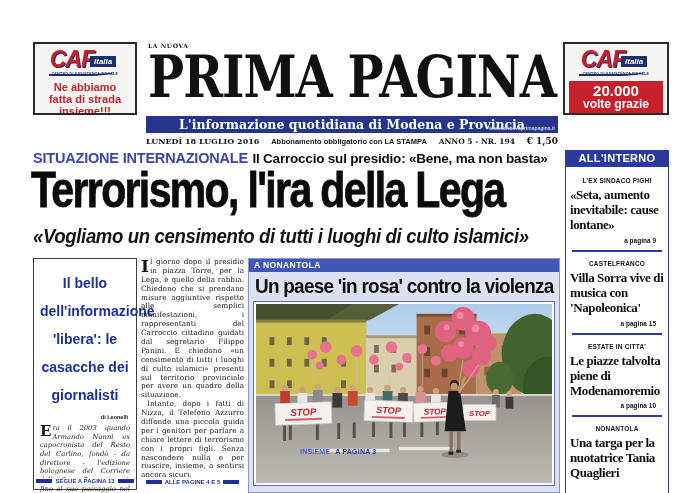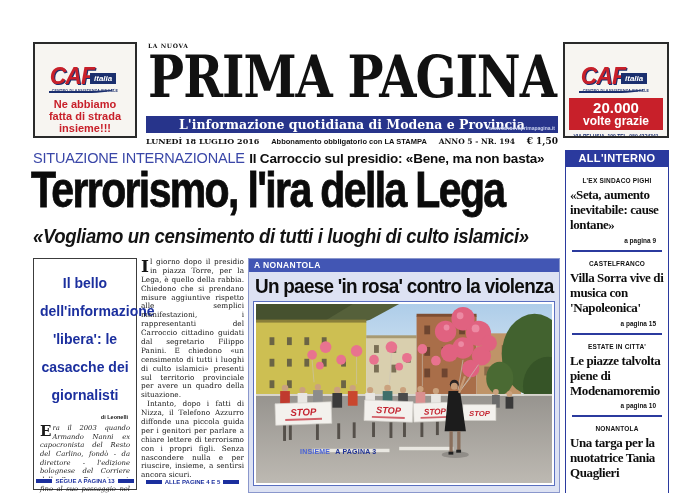--- a/index.html
+++ b/index.html
@@ -1,21 +1,21 @@
 <!DOCTYPE html>
 <html><head>
 <meta charset="utf-8">
 <style>
   html,body{margin:0;padding:0;}
   body{width:700px;height:493px;overflow:hidden;background:#ffffff;
        font-family:"Liberation Sans",sans-serif;position:relative;color:#111;}
 
   
-  .ad{position:absolute;top:42px;height:96px;border:2px solid #2a2a2a;box-sizing:border-box;
-      background:#f7f5f1;text-align:center;overflow:hidden;padding-top:21px;}
+  .ad{position:absolute;top:42px;height:73px;border:2px solid #2a2a2a;box-sizing:border-box;
+      background:#f7f5f1;text-align:center;overflow:hidden;padding-top:4px;}
   .ad-left{left:33px;width:104px;}
   .ad-right{left:563px;width:106px;}
   .caf-logo{position:relative;height:30px;}
   .caf-word{font-size:23px;font-weight:bold;font-style:italic;color:#c8202a;
             letter-spacing:-1px;text-shadow:1px 1px 0 #1b2f6e;line-height:1;}
   .caf-italia{display:inline-block;background:#1b2f6e;color:#fff;font-size:8px;font-style:italic;
               font-weight:bold;padding:1px 4px;transform:translate(-4px,-3px);}
   .caf-swoosh{position:absolute;left:14px;top:20px;width:66px;height:6px;
               border-bottom:2.5px solid #1b2f6e;border-radius:0 0 60%/6px 60% 6px;}
   .caf-tag{font-size:3.5px;color:#1b2f6e;font-weight:bold;letter-spacing:0.3px;margin-top:1px;}
@@ -42,21 +42,21 @@
            font-family:"Liberation Sans",sans-serif;font-weight:bold;}
   .mh-dateline{position:absolute;top:94px;left:0;width:412px;display:flex;
                justify-content:space-between;align-items:baseline;}
   .mh-date{font-family:"DejaVu Serif",serif;font-weight:bold;font-size:8px;}
   .mh-abbo{font-weight:bold;font-size:7.5px;}
   .mh-issue{font-family:"DejaVu Serif",serif;font-weight:bold;font-size:7.5px;}
   .mh-price{font-family:"DejaVu Serif",serif;font-weight:bold;font-size:9px;}
 
   
   .kicker-row{position:absolute;left:33px;top:149px;width:530px;white-space:nowrap;}
-  .kicker-main{color:#3a47a8;font-weight:normal;font-size:14.5px;letter-spacing:-0.2px;}
+  .kicker-main{color:#3a47a8;font-weight:bold;font-size:14.5px;letter-spacing:-0.2px;}
   .kicker-rest{color:#0d0d0d;font-weight:bold;font-size:13.5px;letter-spacing:-0.2px;}
   .headline{position:absolute;left:31px;top:164px;width:540px;}
   .headline span{display:inline-block;font-weight:bold;font-size:50px;line-height:1.05;
                  letter-spacing:-2px;color:#0b0b0b;white-space:nowrap;
                  transform:scaleX(0.82);transform-origin:left top;
                  -webkit-text-stroke:0.8px #0b0b0b;}
   .subhead{position:absolute;left:33px;top:225px;width:540px;}
   .subhead span{display:inline-block;font-size:20px;font-style:italic;font-weight:bold;
                 letter-spacing:-0.4px;white-space:nowrap;transform:scaleX(0.93);
                 transform-origin:left top;color:#141414;}

